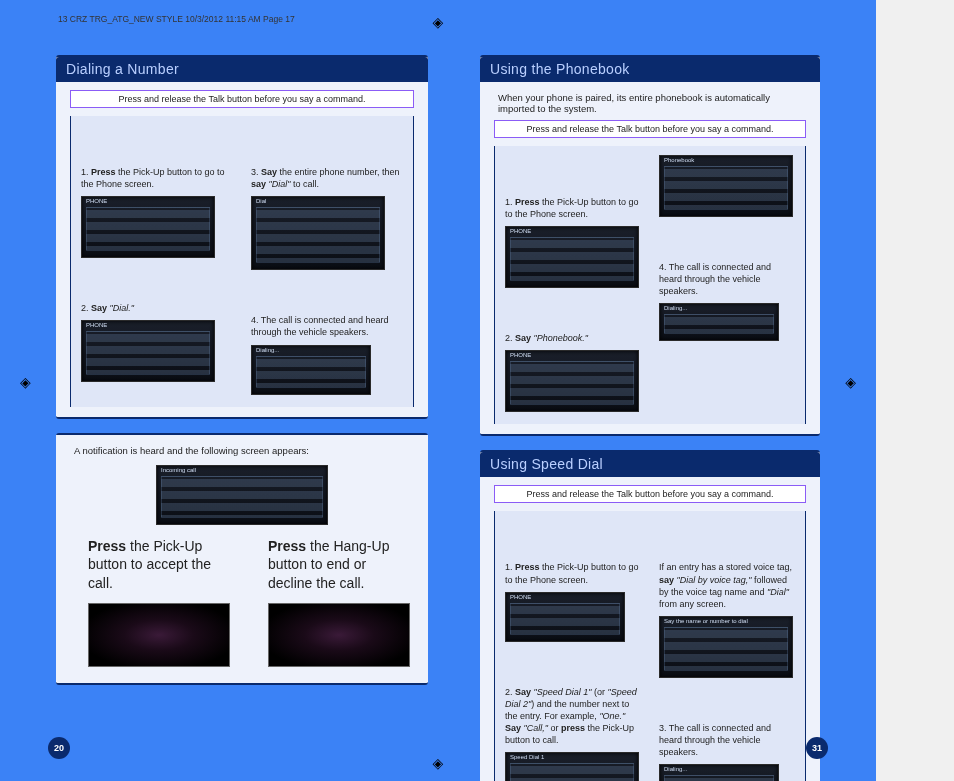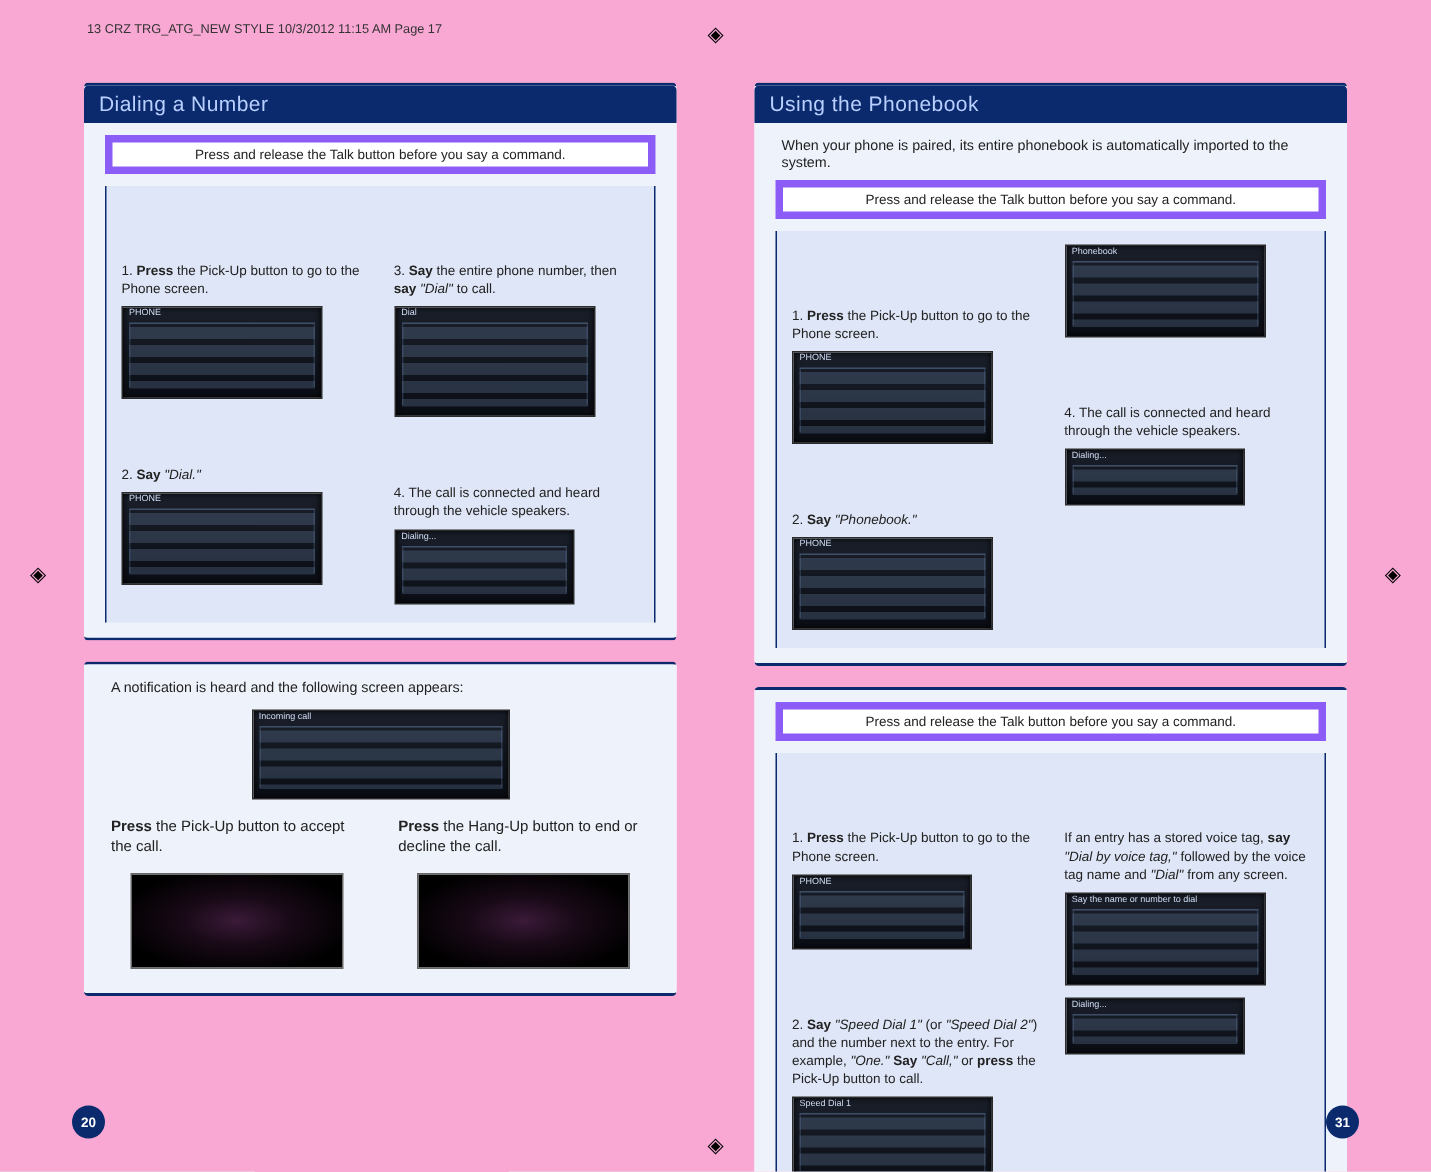--- a/index.html
+++ b/index.html
@@ -5,23 +5,23 @@
   body {
     margin: 0;
     padding: 0;
     background: #f0f0f0;
     font-family: "Gill Sans", "Gill Sans MT", "Helvetica Neue", Arial, sans-serif;
     font-size: 9px;
     color: #222;
     width: 954px;
   }
   .sheet {
-    width: 954px;
+    width: 876px;
     height: 781px;
-    background: #f9a8d4;
+    background: #3b82f6;
     position: relative;
     box-sizing: border-box;
   }
   .header-line {
     position: absolute;
     top: 14px;
     left: 58px;
     font-size: 8.5px;
     color: #333;
   }
@@ -82,21 +82,21 @@
     padding: 8px 10px 10px;
     border-bottom-left-radius: 3px;
     border-bottom-right-radius: 3px;
   }
   .intro {
     font-size: 9.5px;
     margin: 2px 8px 6px;
   }
   .talk-note {
     background: #fff;
-    border: 5px solid #8b5cf6;
+    border: 1px solid #8b5cf6;
     text-align: center;
     font-size: 9px;
     padding: 3px 4px;
     margin: 0 4px 8px;
   }
   .inner-box {
     border-left: 1.5px solid #0a2a6d;
     border-right: 1.5px solid #0a2a6d;
     padding: 6px 10px 4px;
     background: #dfe6f7;
@@ -166,21 +166,21 @@
     align-items: center;
     justify-content: center;
   }
   .footer-left { left: -8px; }
   .footer-right { right: -8px; }
   .two-cols-simple {
     display: flex;
     gap: 24px;
     margin: 4px 8px 0;
   }
-  .two-cols-simple > div { flex: 1; font-size: 10px; line-height: 1.35; }
+  .two-cols-simple > div { flex: 1; font-size: 14px; line-height: 1.35; margin-left: 14px; }
 </style>
 </head>
 <body>
 
 <div class="sheet">
   <div class="header-line">13 CRZ TRG_ATG_NEW STYLE  10/3/2012  11:15 AM  Page 17</div>
   <div class="reg-mark-center-top">◈</div>
   <div class="reg-mark-left">◈</div>
   <div class="reg-mark-right">◈</div>
   <div class="reg-mark-center-bottom">◈</div>
@@ -287,20 +287,21 @@
                 <div class="screen screen-small" style="height:36px;">
                     <div class="sc-title">Dialing...</div>
                   </div>
               </div>
             </div>
           </div>
         </div>
       </div>
 
       <div class="module">
+        <div class="module-title">Using Speed Dial</div>
         <div class="module-body">
           <div class="talk-note">Press and release the Talk button before you say a command.</div>
           <div class="inner-box">
             <div class="cols">
               <div class="col">
                 <div class="step">
                   1. <b>Press</b><span> the Pick-Up button to go to the Phone screen.</span>
                 </div>
                 <div class="screen screen-small">
                     <div class="sc-title">PHONE</div>
@@ -312,20 +313,23 @@
                     <div class="sc-title">Speed Dial 1</div>
                   </div>
               </div>
               <div class="col">
                 <div class="step">
                   <span>If an entry has a stored voice tag, </span><b>say</b> <em> "Dial by voice tag,"</em><span> followed by the voice tag name and </span><em>"Dial"</em><span> from any screen.</span>
                 </div>
                 <div class="screen">
                     <div class="sc-title">Say the name or number to dial</div>
                   </div>
+                <div class="step">
+                  3. <span>The call is connected and heard through the vehicle speakers.</span>
+                </div>
                 <div class="screen screen-small" style="height:36px;">
                     <div class="sc-title">Dialing...</div>
                   </div>
               </div>
             </div>
           </div>
         </div>
       </div>
 
       <div class="footer-circle footer-right">31</div>

